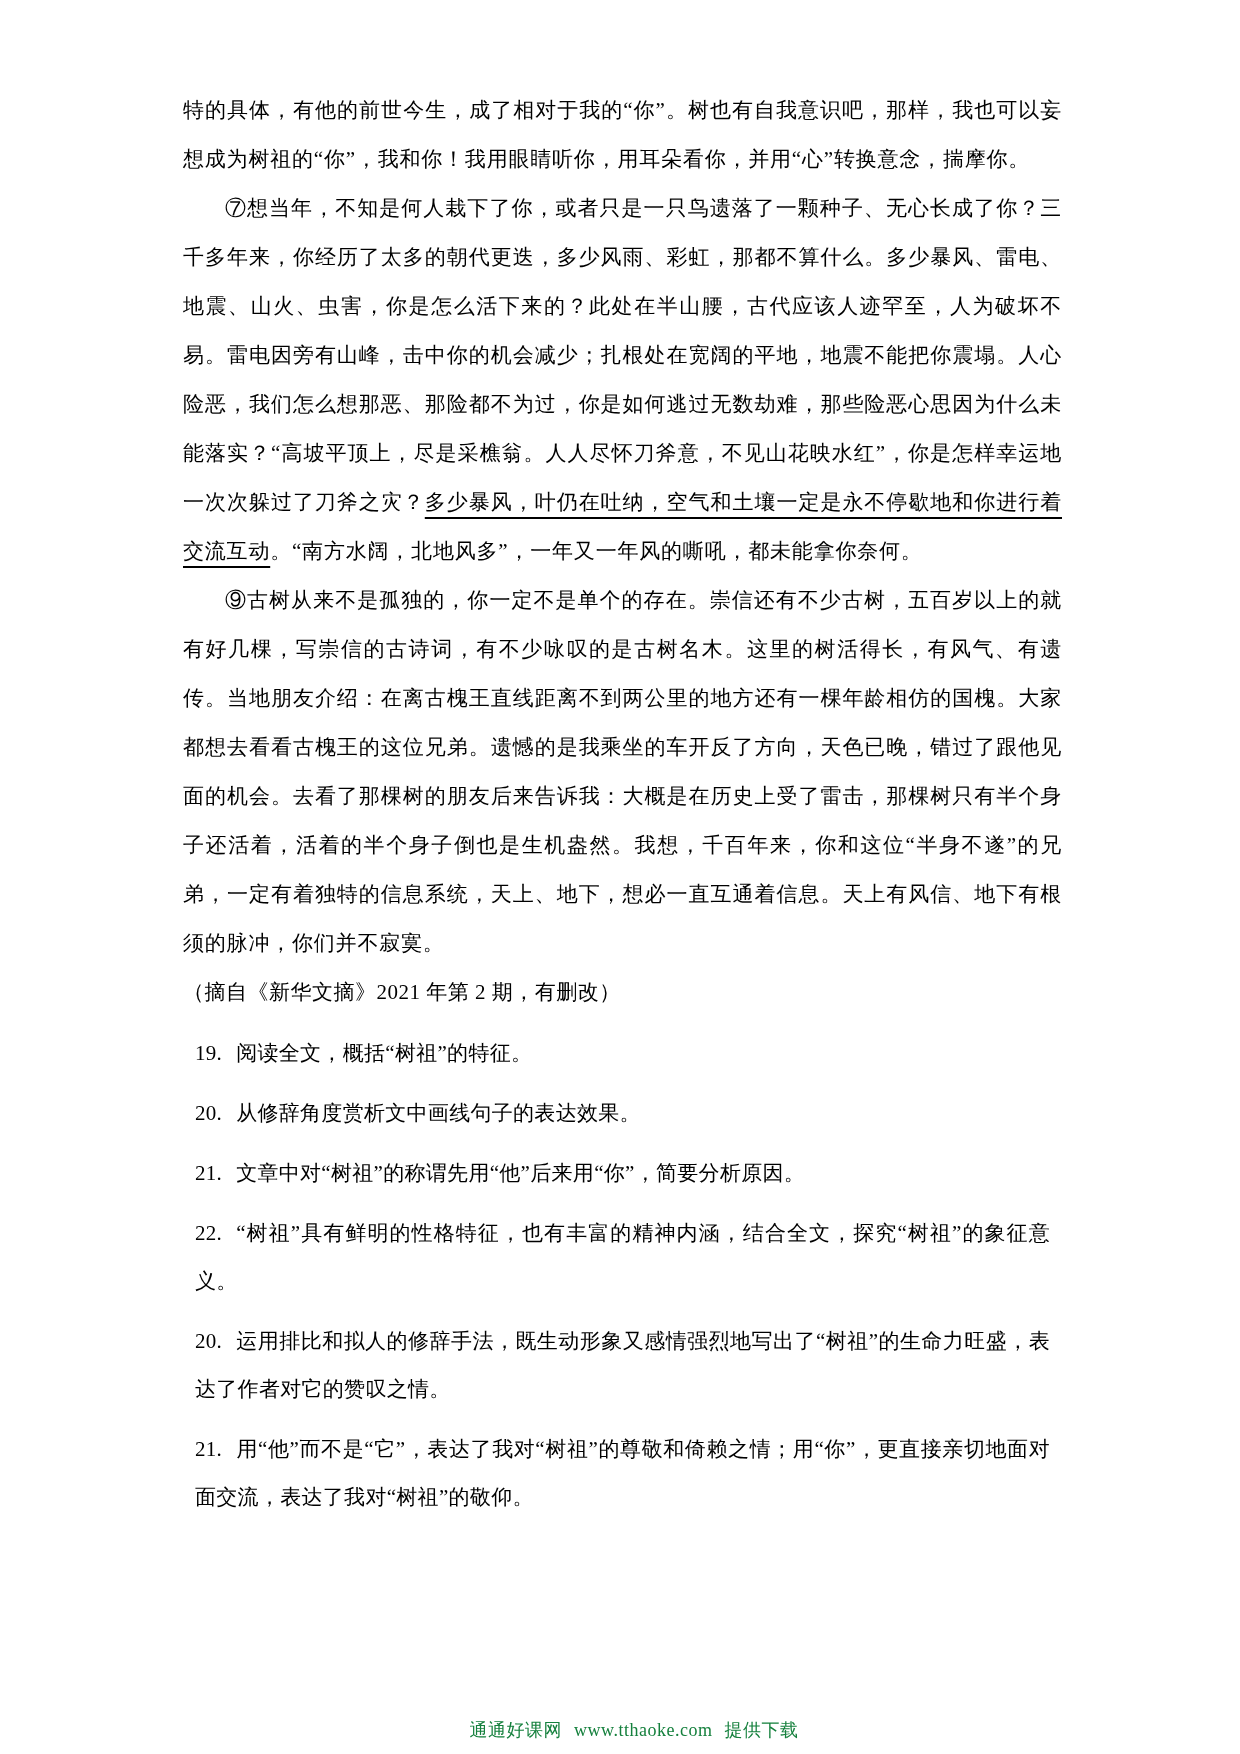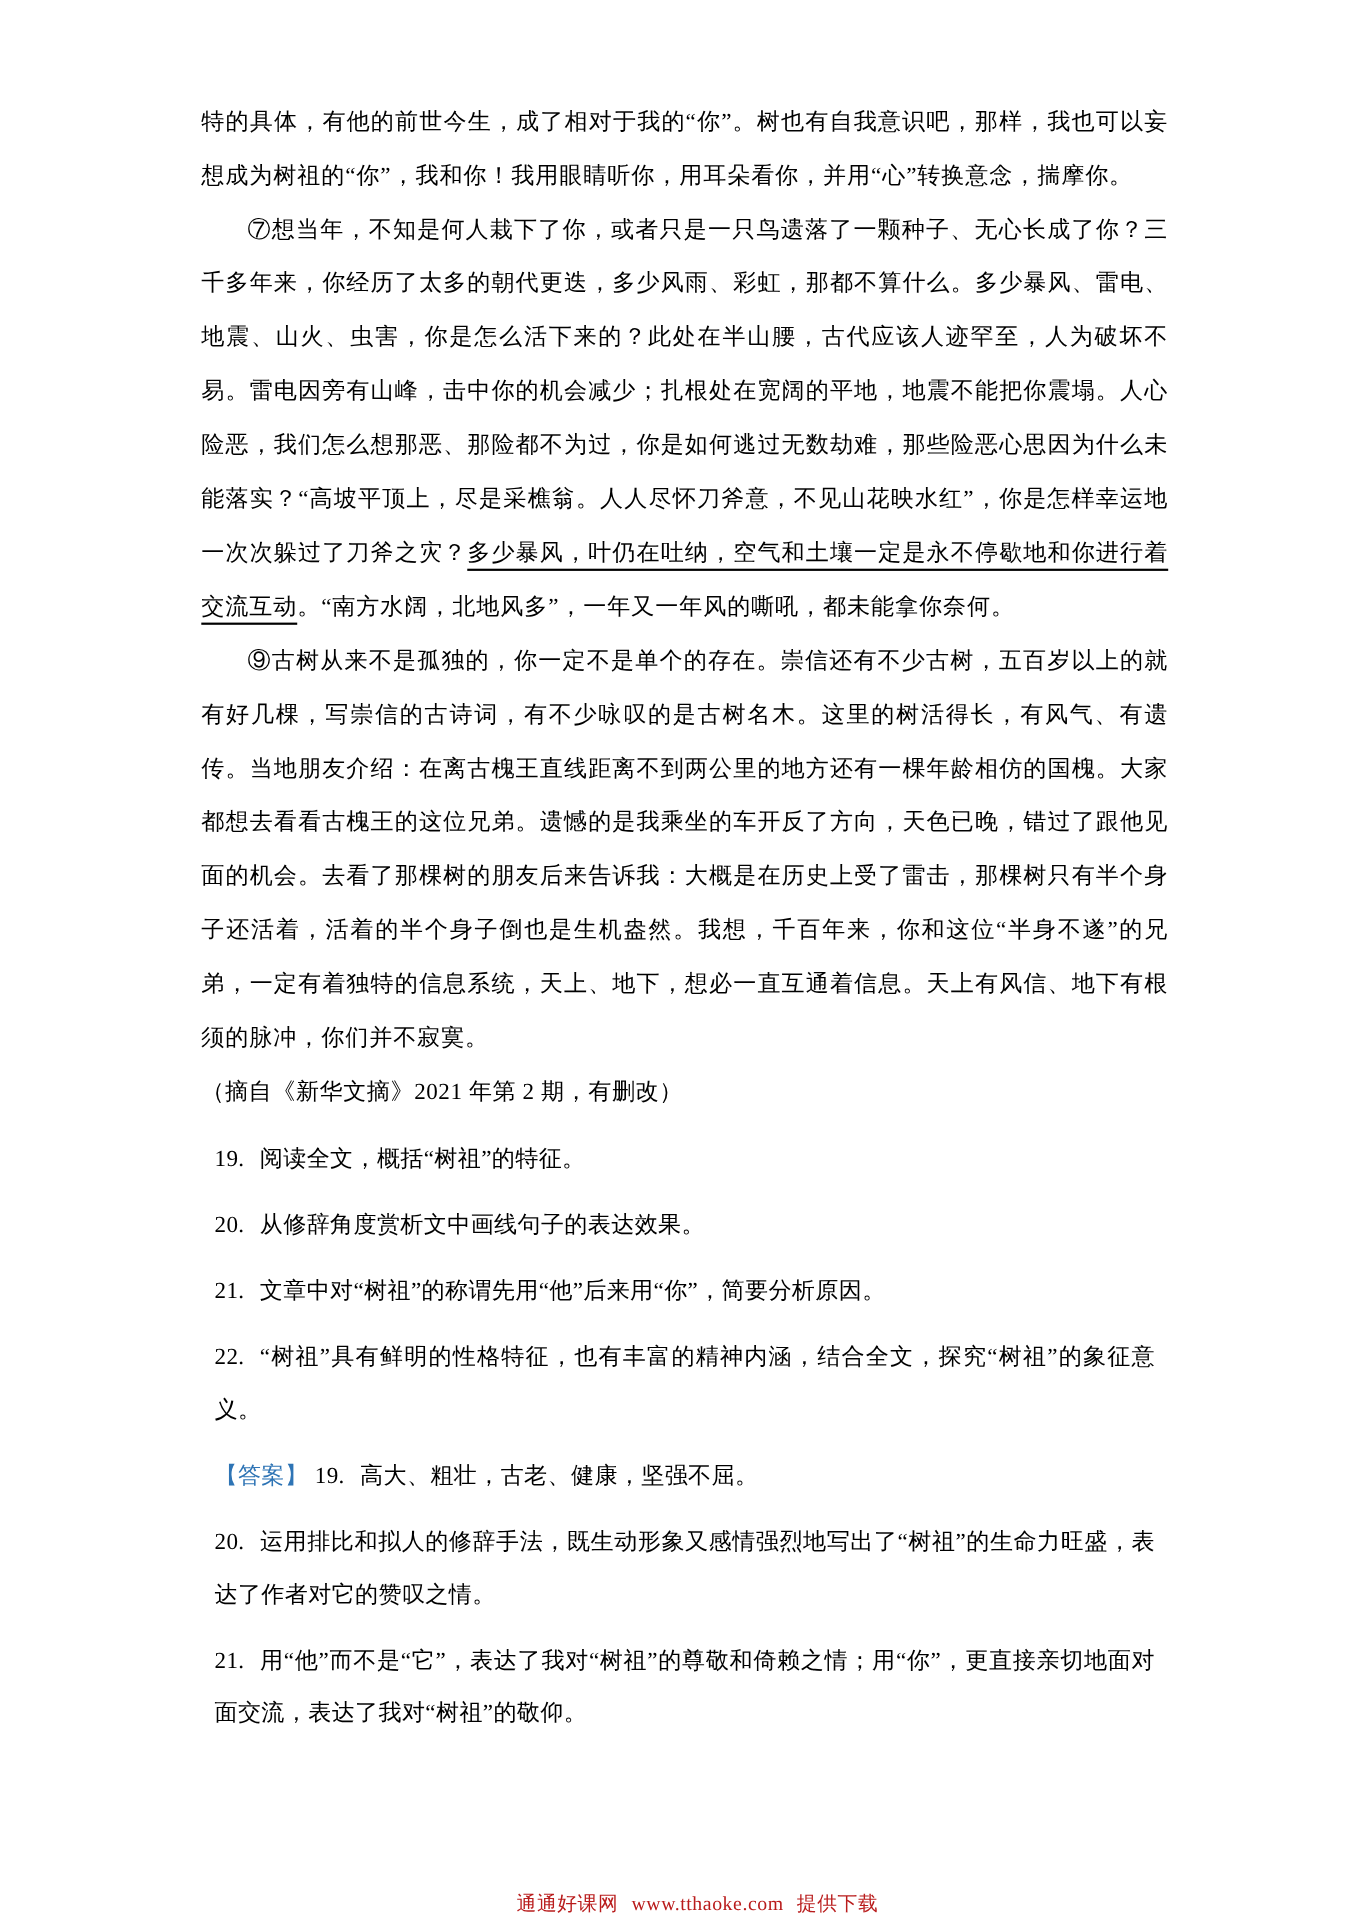--- a/index.html
+++ b/index.html
@@ -55,21 +55,21 @@
     color: #2e74b5;
     margin-right: 6px;
   }
   .page-footer {
     position: absolute;
     left: 0;
     bottom: 12px;
     width: 100%;
     text-align: center;
     font-size: 18px;
-    color: #b91c1c;
+    color: #15803d;
     letter-spacing: 0.5px;
     padding-left: 14px;
   }
   .page-footer span {
     margin: 0 6px;
   }
 </style>
 </head>
 <body>
 
@@ -91,21 +91,20 @@
     <p><span class="qnum">19.</span><span>阅读全文，概括“树祖”的特征。</span></p>
 
     <p><span class="qnum">20.</span><span>从修辞角度赏析文中画线句子的表达效果。</span></p>
 
     <p><span class="qnum">21.</span><span>文章中对“树祖”的称谓先用“他”后来用“你”，简要分析原因。</span></p>
 
     <p><span class="qnum">22.</span><span>“树祖”具有鲜明的性格特征，也有丰富的精神内涵，结合全文，探究“树祖”的象征意义。</span></p>
   </div>
 
   <div class="qa">
-    <p><span class="answer-label">【答案】</span><span class="qnum">19.</span><span>高大、粗壮，古老、健康，坚强不屈。</span></p>
 
     <p><span class="qnum">20.</span><span>运用排比和拟人的修辞手法，既生动形象又感情强烈地写出了“树祖”的生命力旺盛，表达了作者对它的赞叹之情。</span></p>
 
     <p><span class="qnum">21.</span><span>用“他”而不是“它”，表达了我对“树祖”的尊敬和倚赖之情；用“你”，更直接亲切地面对面交流，表达了我对“树祖”的敬仰。</span></p>
   </div>
 
   <div class="page-footer">
     <span>通通好课网</span><span>www.tthaoke.com</span><span>提供下载</span>
   </div>
 

